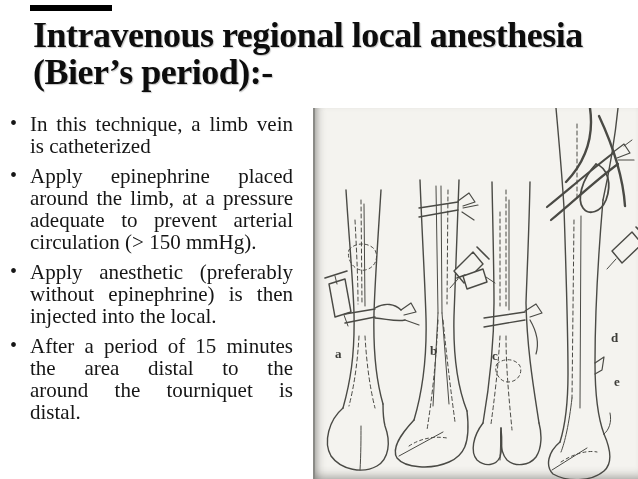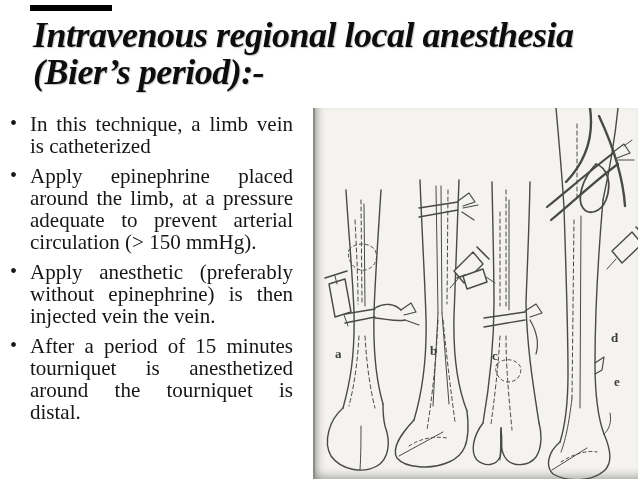--- a/index.html
+++ b/index.html
@@ -9,21 +9,20 @@
   }
   .top-mark {
     position:absolute; left:30px; top:5px; width:82px; height:6px;
     background:#000000;
   }
   .title {
     position:absolute; left:33px; top:17px; width:585px;
     font-weight:bold; font-size:36px; line-height:37px;
     letter-spacing:-0.5px; color:#0d0d0d;
     text-shadow:1px 1px 1px rgba(90,90,90,0.35);
-    font-style:italic;
   }
   .title span { display:block; }
   .bullets {
     position:absolute; left:8px; top:113px; width:297px;
     margin:0; padding:0; list-style:none;
     font-size:21px; line-height:22px; color:#161616;
   }
   .bullets li { position:relative; padding-left:22px; margin:0 12px 8px 0; }
   .bullets li::before {
     content:attr(data-bullet);
@@ -61,25 +60,25 @@
     </li>
     <li data-bullet="•">
       <span class="bline">Apply epinephrine placed</span>
       <span class="bline">around the limb, at a pressure</span>
       <span class="bline">adequate to prevent arterial</span>
       <span class="bline last">circulation (&gt; 150 mmHg).</span>
     </li>
     <li data-bullet="•">
       <span class="bline">Apply anesthetic (preferably</span>
       <span class="bline">without epinephrine) is then</span>
-      <span class="bline last">injected vein the vein.</span>
+      <span class="bline last">injected into the local.</span>
     </li>
     <li data-bullet="•">
       <span class="bline">After a period of 15 minutes</span>
-      <span class="bline">tourniquet is anesthetized</span>
+      <span class="bline">the area distal to the</span>
       <span class="bline">around the tourniquet is</span>
       <span class="bline last">distal.</span>
     </li>
   </ul>
 
 <div class="figure">
   <svg viewBox="0 0 325 371">
     <g stroke="#4a4a45" fill="none" stroke-width="1.4" stroke-linecap="round" stroke-linejoin="round">
 
       <g>

